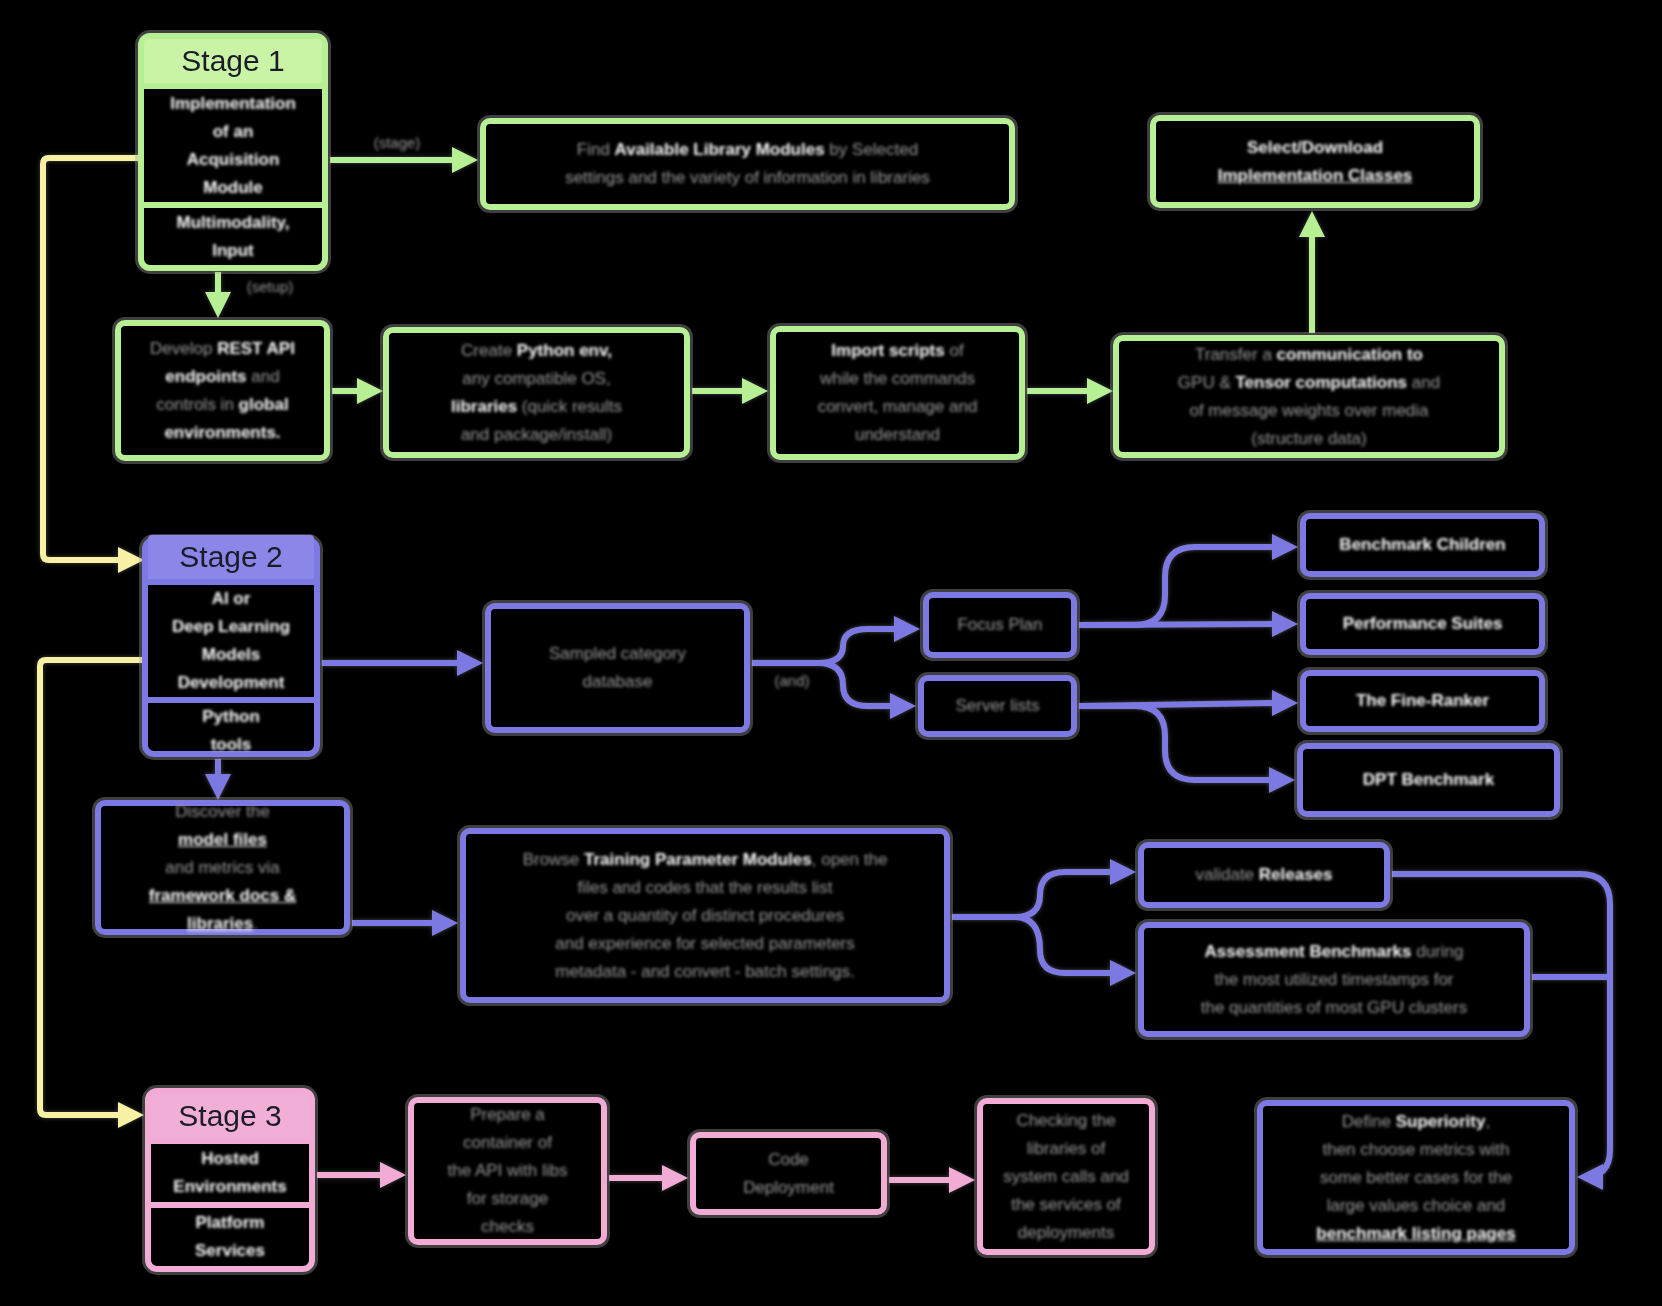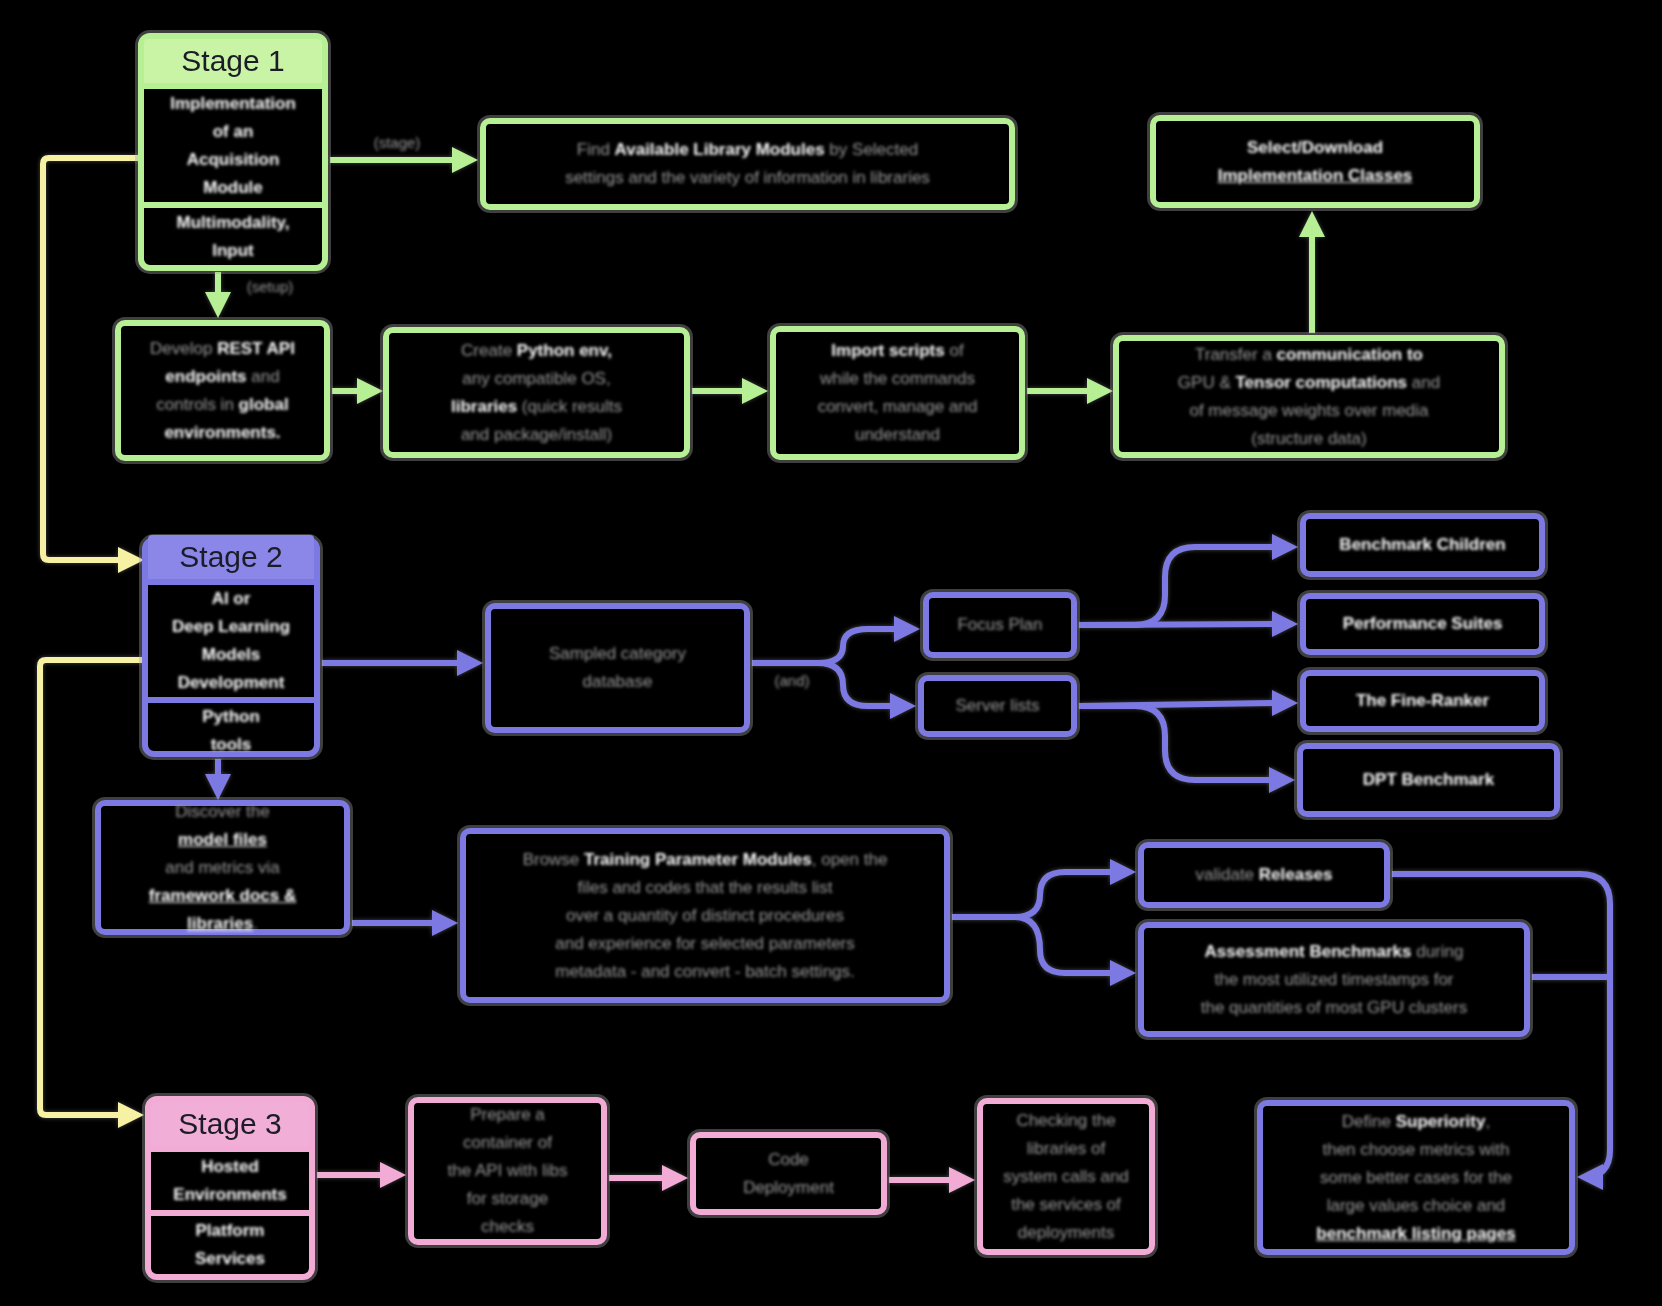--- a/index.html
+++ b/index.html
@@ -287,21 +287,21 @@
       </div>
   </div>
   <div class="box b-purple" style="left:1138px;top:922px;width:392px;height:115px;">
     <div class="txt fuzz">
         <div class="ln"><span class="s-wb">Assessment Benchmarks</span><span class="s-g"> during</span></div>
         <div class="ln"><span class="s-g">the most utilized timestamps for</span></div>
         <div class="ln"><span class="s-g">the quantities of most GPU clusters</span></div>
       </div>
   </div>
 
-  <div class="stage sk" style="left:145px;top:1088px;width:170px;height:184px;margin-top:8px;">
+  <div class="stage sk" style="left:145px;top:1088px;width:170px;height:184px;">
     <div class="stage-header">Stage 3</div>
     <div class="stage-sec" style="flex:1 0 auto;">
       <div class="txt fuzz">
           <div class="ln"><span class="s-w">Hosted</span></div>
           <div class="ln"><span class="s-w">Environments</span></div>
         </div>
     </div>
     <div class="stage-sec" style="flex:1 0 auto;">
       <div class="txt fuzz">
           <div class="ln"><span class="s-w">Platform</span></div>

